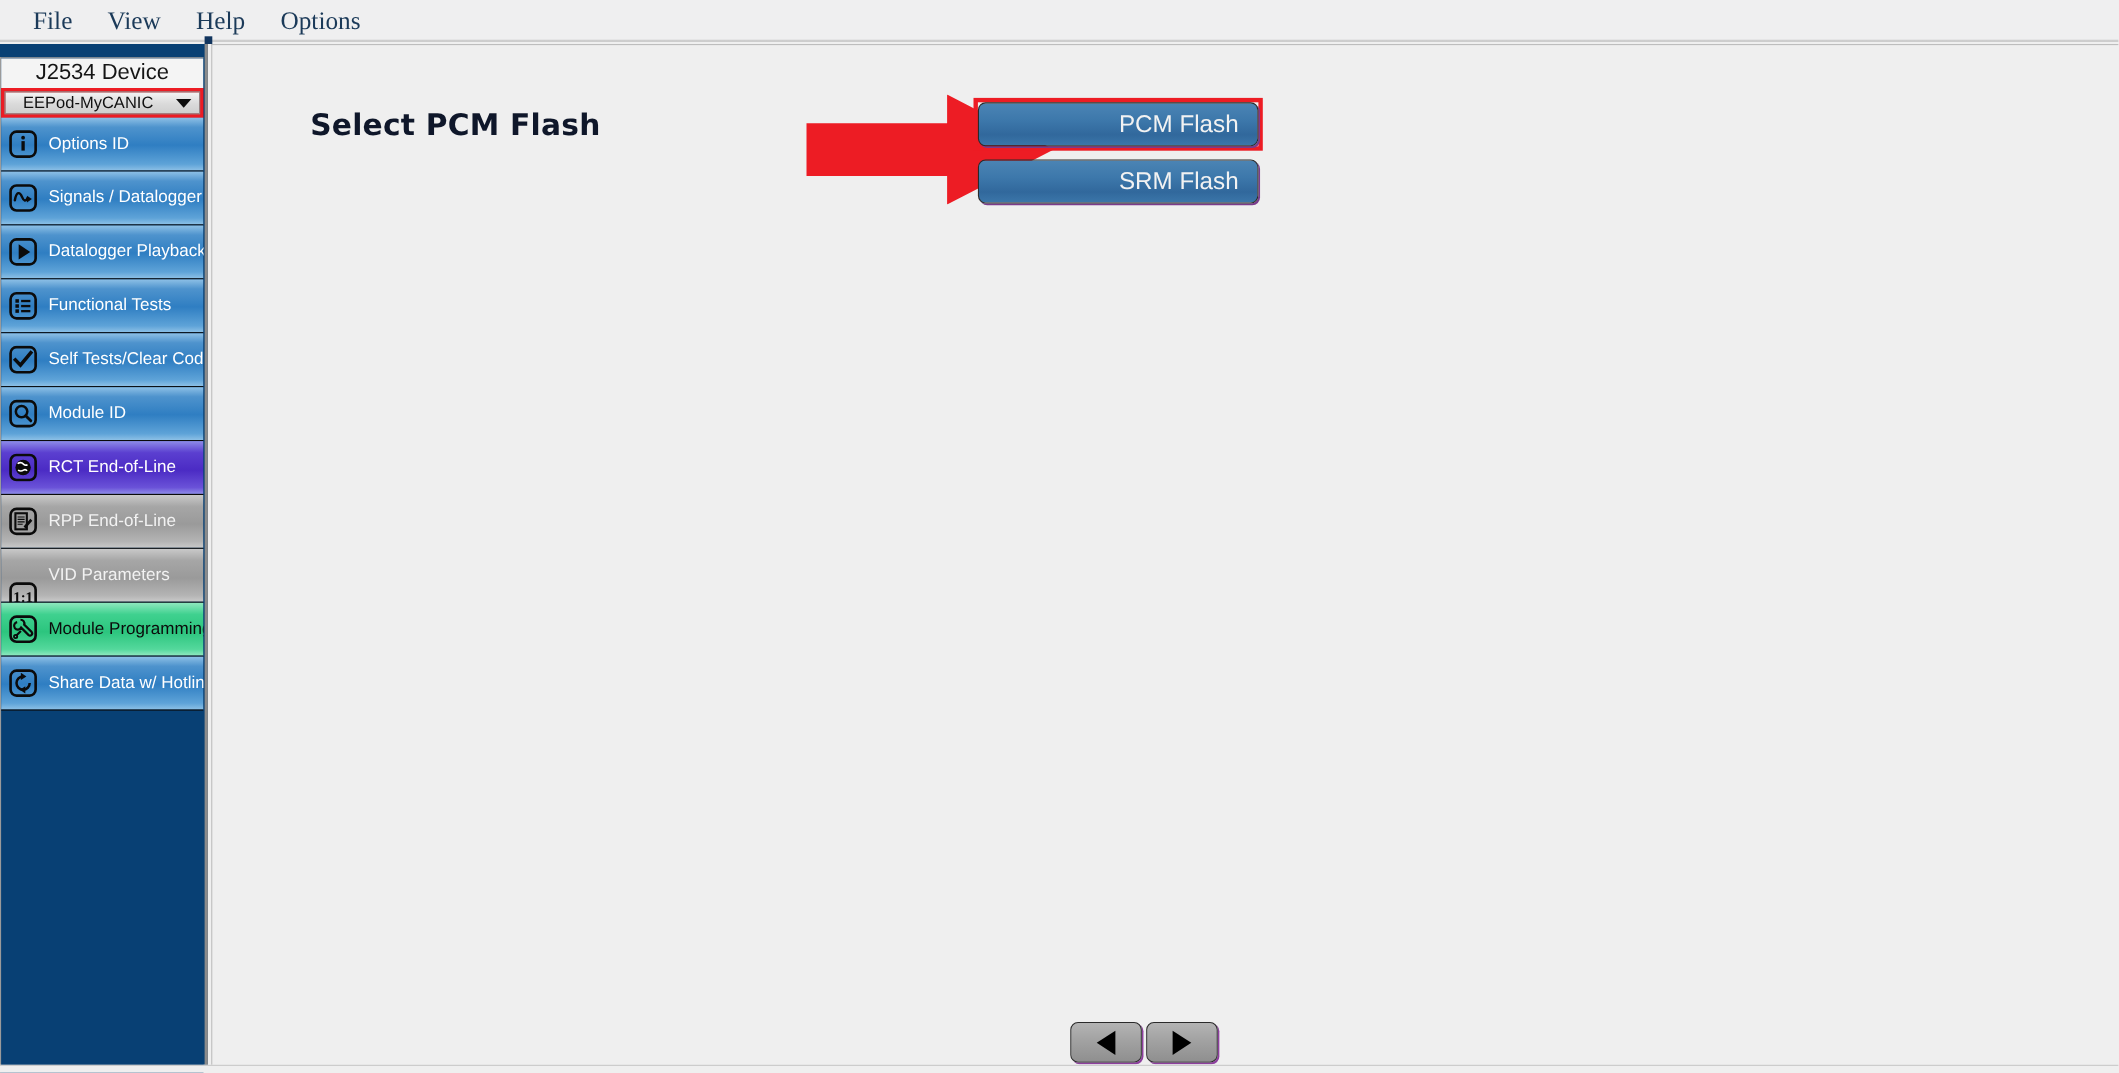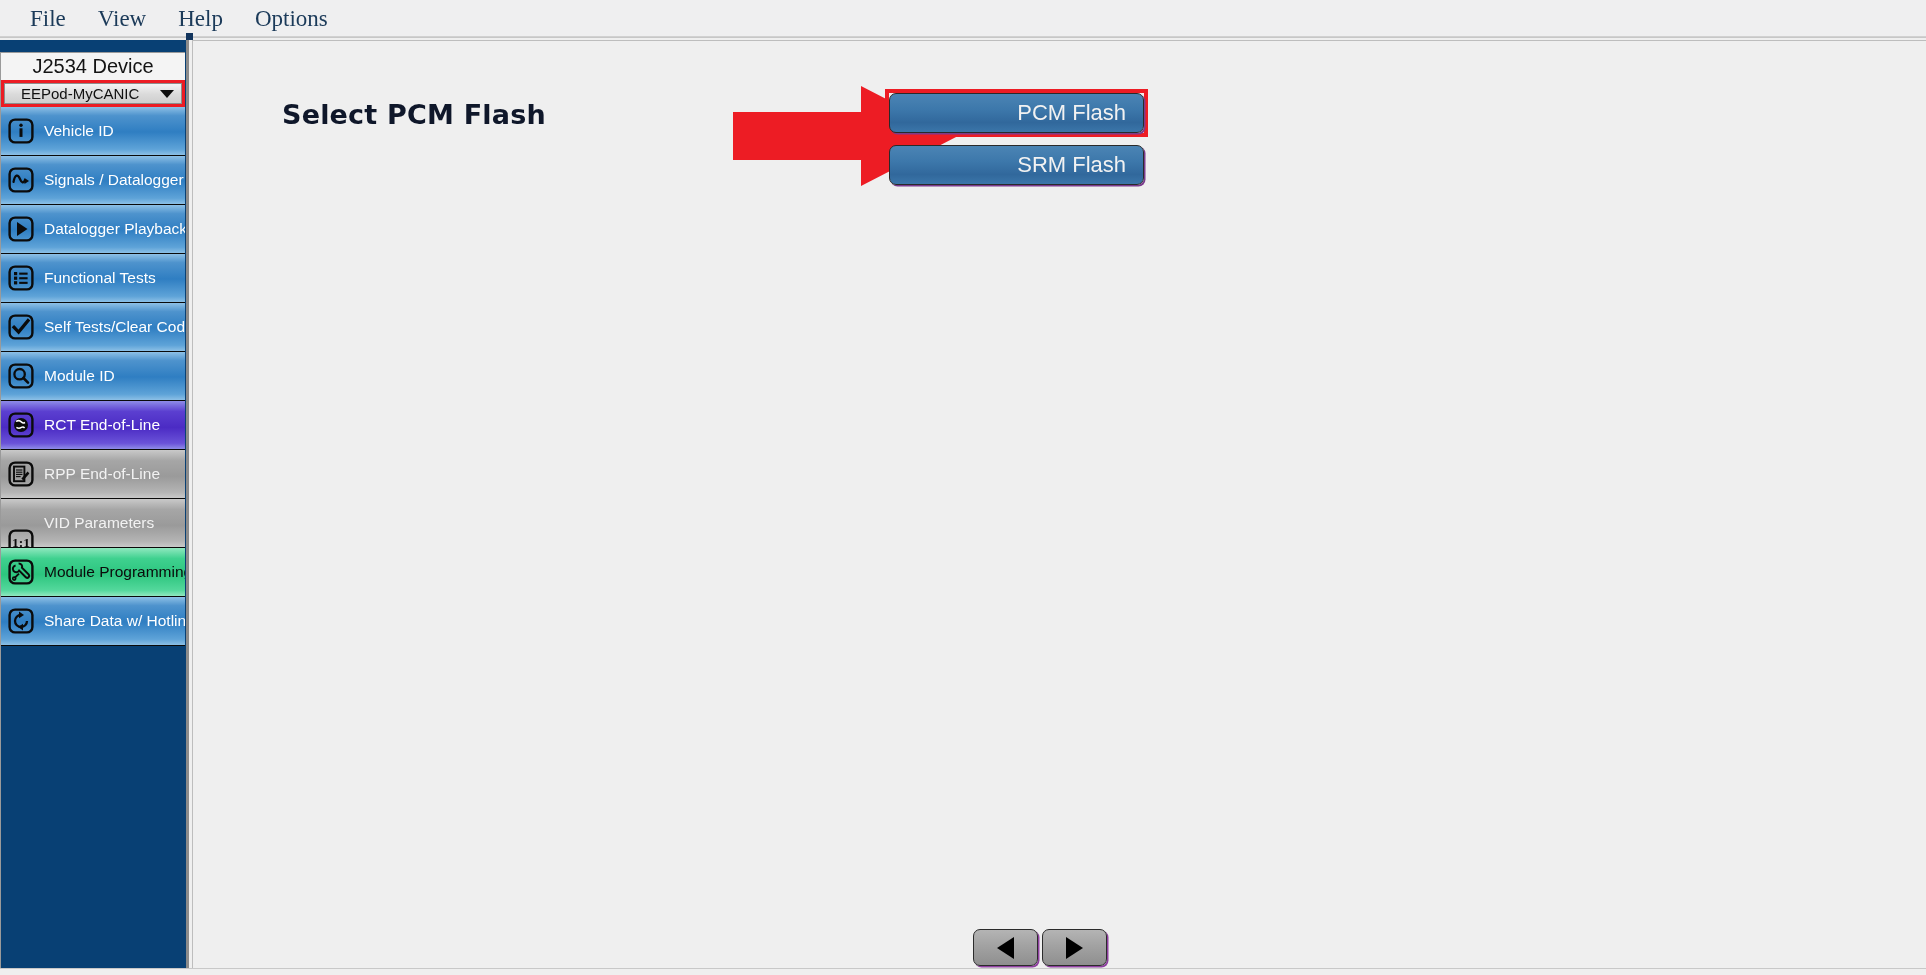--- a/index.html
+++ b/index.html
@@ -207,21 +207,21 @@
 
     <div class="navlist" id="navlist">
         <div class="navitem blue">
           <span style="display: flex;">
             <svg class="navicon" viewBox="0 0 26 26" xmlns="http://www.w3.org/2000/svg">
               <rect x="1.6" y="1.6" width="22.8" height="22.8" rx="5.5" ry="5.5" fill="none" stroke="#0b0b0b" stroke-width="2.4"></rect>
               <circle cx="13" cy="7.2" r="1.7" fill="#0b0b0b"></circle>
               <rect x="11.5" y="10.3" width="3" height="8.6" fill="#0b0b0b"></rect>
             </svg>
           </span>
-          <span class="navlabel">Vehicle ID</span>
+          <span class="navlabel">Options ID</span>
         </div>
         <div class="navitem blue">
           <span style="display: flex;">
             <svg class="navicon" viewBox="0 0 26 26" xmlns="http://www.w3.org/2000/svg">
               <rect x="1.6" y="1.6" width="22.8" height="22.8" rx="5.5" ry="5.5" fill="none" stroke="#0b0b0b" stroke-width="2.4"></rect>
               <path d="M5.5 15 C7 7, 10 7, 12 12 C13.6 16, 15.5 16.5, 17 13" fill="none" stroke="#0b0b0b" stroke-width="2.2" stroke-linecap="round"></path>
               <polygon points="16.5,11 21,14 16.5,17" fill="#0b0b0b"></polygon>
             </svg>
           </span>
           <span class="navlabel">Signals / Datalogger</span>

